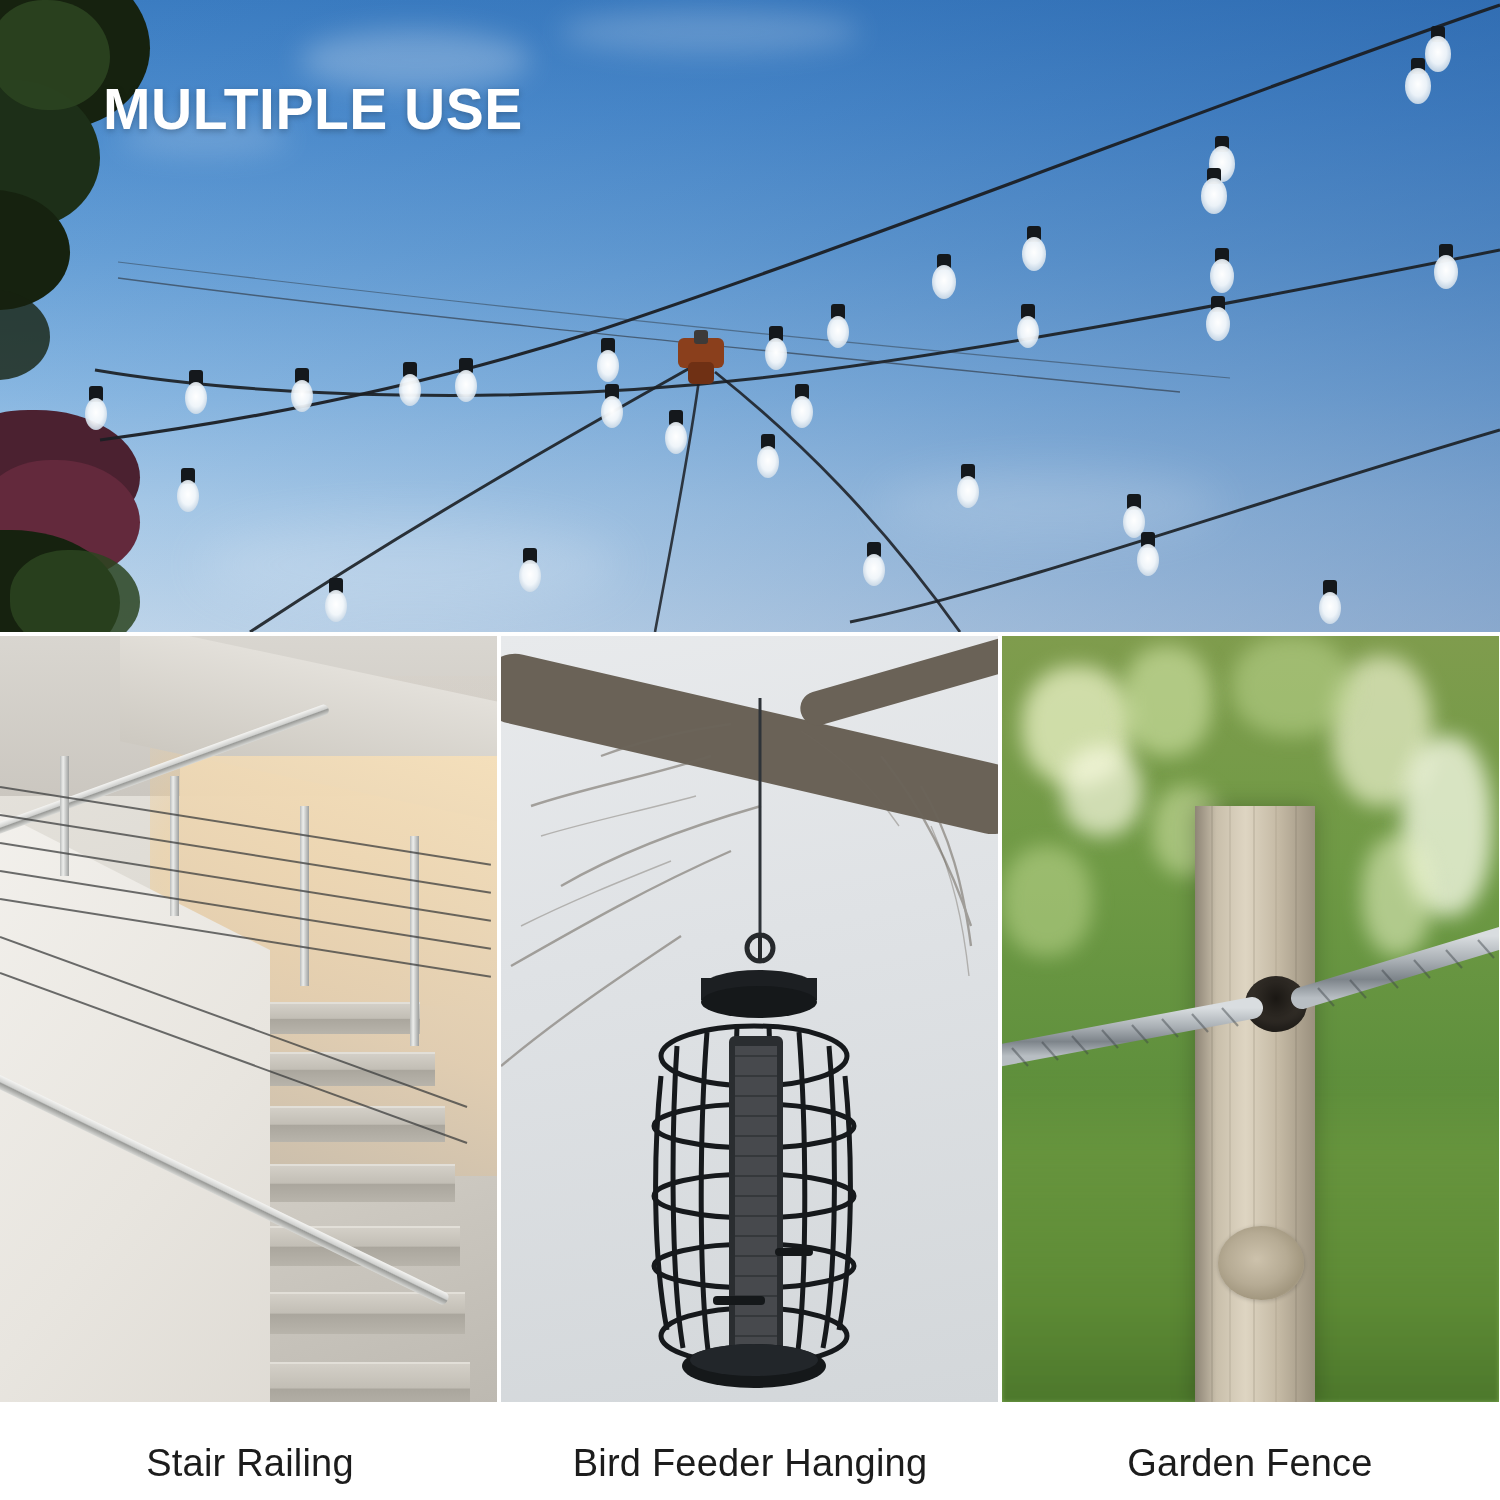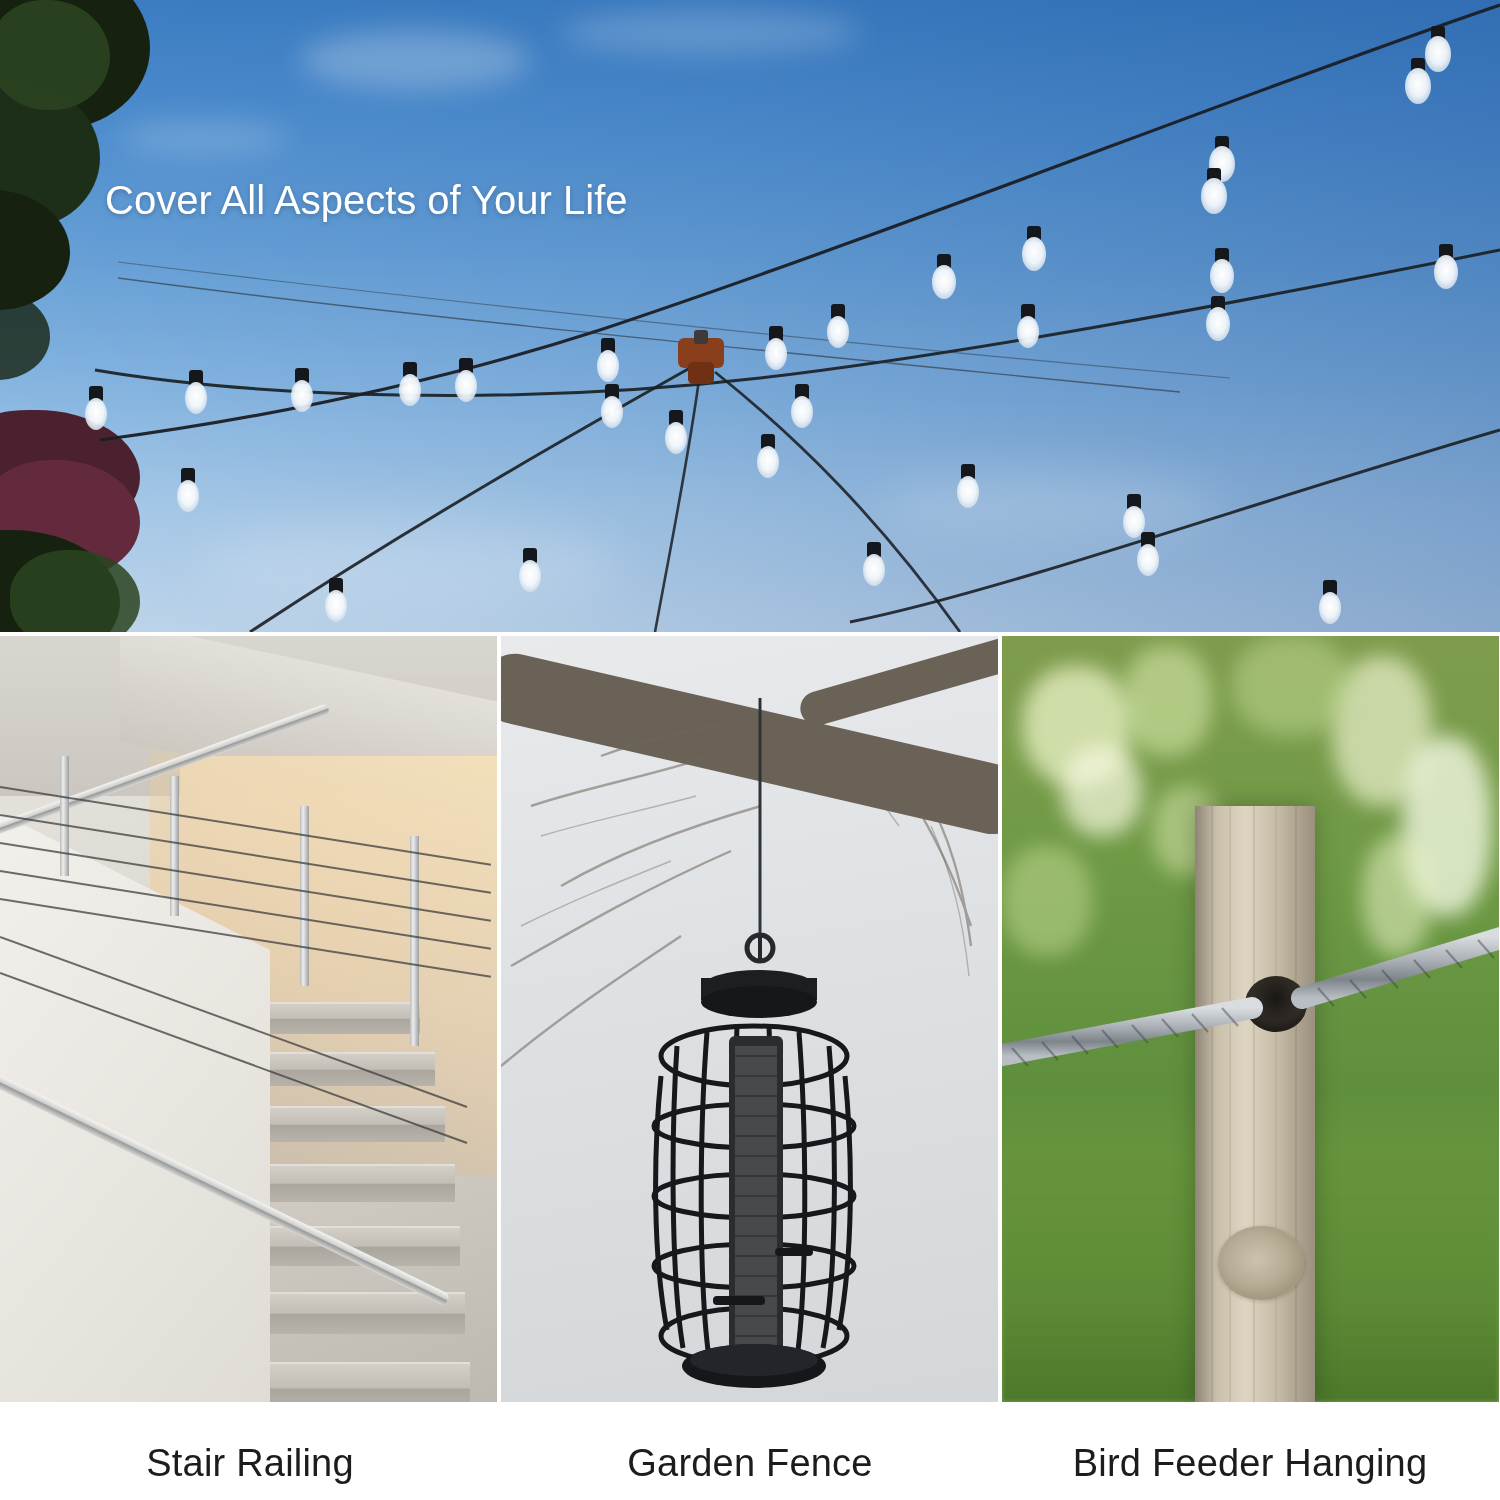--- a/index.html
+++ b/index.html
@@ -465,21 +465,21 @@
             <rect x="-7" y="-14" width="14" height="16" rx="3" fill="#14181c"></rect>
             <ellipse cx="0" cy="14" rx="11" ry="16" fill="url(#bulbGlow)"></ellipse>
           </g>
         <g transform="translate(612,398)">
             <rect x="-7" y="-14" width="14" height="16" rx="3" fill="#14181c"></rect>
             <ellipse cx="0" cy="14" rx="11" ry="16" fill="url(#bulbGlow)"></ellipse>
           </g>
       </g>
     </svg>
 
-    <div class="hero-subtitle">Cover All Aspects of Your Life</div>
+    <div class="hero-title">MULTIPLE USE</div>
   </div>
 
   <div class="grid">
 
     <div class="cell stair">
       <div class="ceiling"></div>
       <div class="glowwall"></div>
       <div class="soffit"></div>
       <div class="stucco"></div>
 
@@ -643,17 +643,17 @@
           <line x1="412" y1="324" x2="428" y2="342"></line>
           <line x1="444" y1="314" x2="460" y2="332"></line>
           <line x1="476" y1="304" x2="492" y2="322"></line>
         </g>
       </svg>
     </div>
   </div>
 
   <div class="captions">
     <div class="caption-cell">Stair Railing</div>
+    <div class="caption-cell">Bird Feeder Hanging</div>
     <div class="caption-cell">Garden Fence</div>
-    <div class="caption-cell">Bird Feeder Hanging</div>
   </div>
 
 </div>
 
 </body></html>

